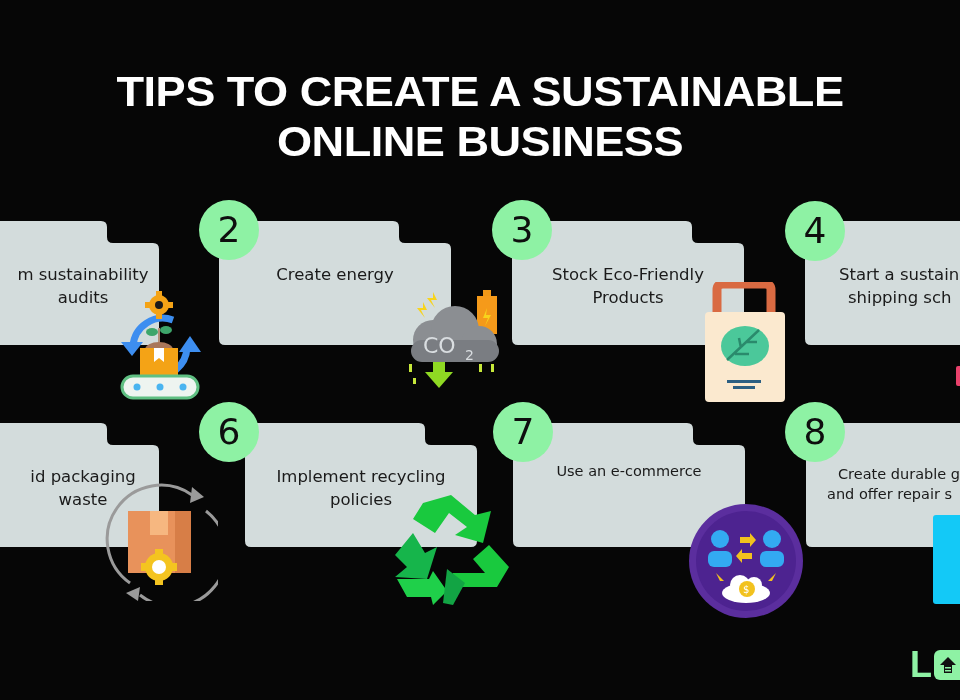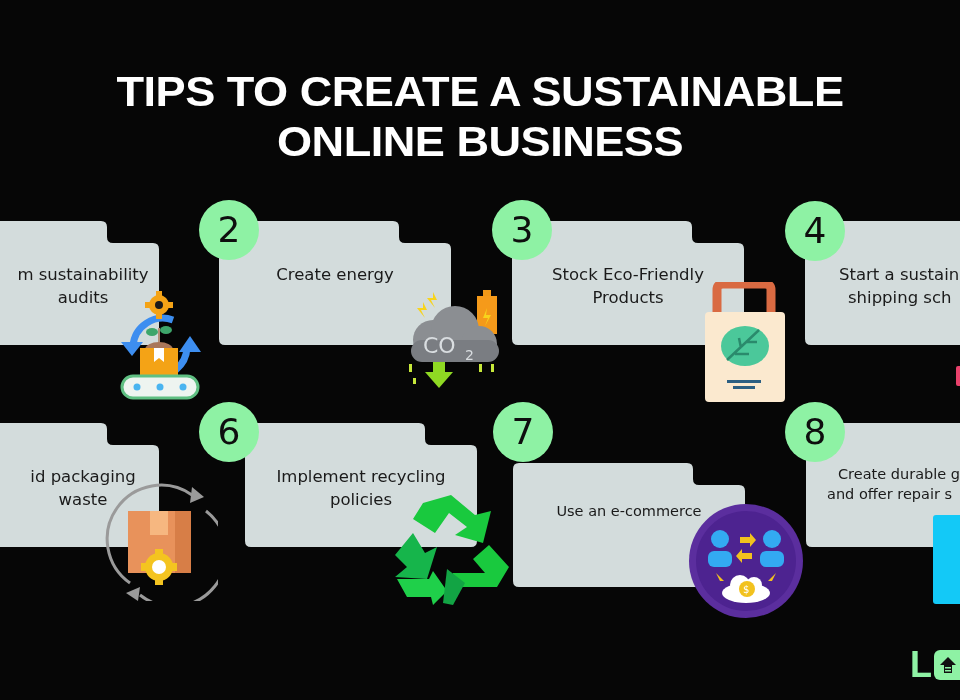--- a/index.html
+++ b/index.html
@@ -84,21 +84,21 @@
   <svg class="bg" width="232" height="124" viewBox="0 0 232 124">
       <path d="M6 0 H174 Q180 0 180 6 V16 Q180 22 186 22 H226 Q232 22 232 28 V118 Q232 124 226 124 H6 Q0 124 0 118 V6 Q0 0 6 0 Z" fill="#d3dcdc"></path>
     </svg>
   <div class="txt">
     <div>Implement recycling</div>
     <div>policies</div>
   </div>
 </div>
 <div class="num" style="left:199px; top:402px;">6</div>
 
-<div class="card" style="left:513px; top:423px;margin-top:40px;">
+<div class="card" style="left:513px; top:423px;">
   <svg class="bg" width="232" height="124" viewBox="0 0 232 124">
       <path d="M6 0 H174 Q180 0 180 6 V16 Q180 22 186 22 H226 Q232 22 232 28 V118 Q232 124 226 124 H6 Q0 124 0 118 V6 Q0 0 6 0 Z" fill="#d3dcdc"></path>
     </svg>
   <div class="txt small">
     <div>Use an e-commerce</div>
   </div>
 </div>
 <div class="num" style="left:493px; top:402px;">7</div>
 
 <div class="card" style="left:806px; top:423px;">

